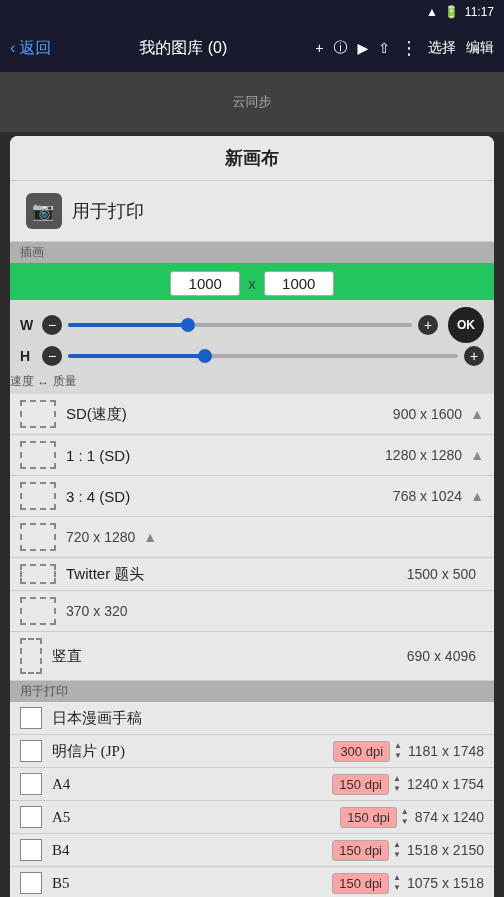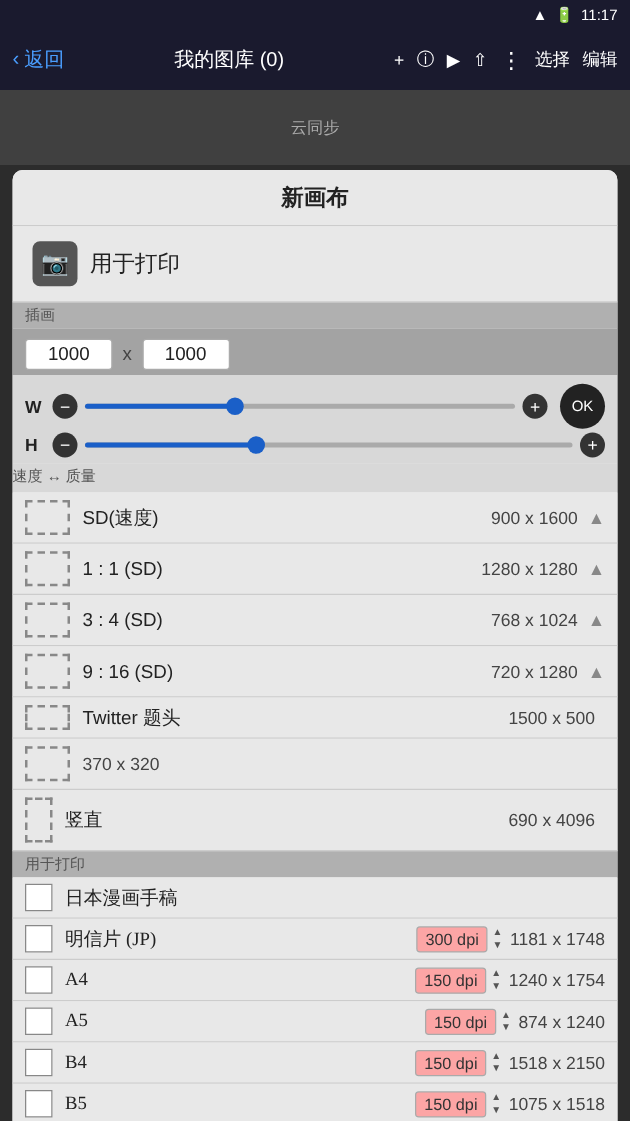--- a/index.html
+++ b/index.html
@@ -123,25 +123,25 @@
     .section-label {
       background: #b0b0b0;
       font-size: 12px;
       color: #555;
       padding: 2px 10px;
     }
 
     
     .size-input-row {
       display: flex;
-      justify-content: flex-start;
+      justify-content: center;
       align-items: center;
       gap: 8px;
       padding: 8px 10px 4px;
-      background: #a3a3a3;
+      background: #22c55e;
     }
     .size-input-box {
       background: white;
       border: 1px solid #aaa;
       border-radius: 3px;
       padding: 3px 10px;
       font-size: 15px;
       color: #222;
       min-width: 70px;
       text-align: center;
@@ -218,21 +218,21 @@
     .ok-btn {
       width: 36px;
       height: 36px;
       background: #222;
       border-radius: 50%;
       display: flex;
       align-items: center;
       justify-content: center;
       color: white;
       font-size: 12px;
-      font-weight: normal;
+      font-weight: bold;
       cursor: pointer;
       margin-left: 4px;
     }
 
     
     .speed-quality-label {
       font-size: 12px;
       color: #555;
       padding: 2px 0 4px;
       background: #d8d8d8;
@@ -452,21 +452,20 @@
 
     <div class="preset-row">
       <div class="preset-icon"></div>
       <span class="preset-name">3 : 4 (SD)</span>
       <span class="preset-size">768 x 1024</span>
       <span class="preset-arrow">▲</span>
     </div>
 
     <div class="preset-row">
       <div class="preset-icon"></div>
-      <span class="preset-name">9 : 16 (SD)</span>
       <span class="preset-size">720 x 1280</span>
       <span class="preset-arrow">▲</span>
     </div>
 
     <div class="preset-row">
       <div class="twitter-icon"></div>
       <span class="preset-name">Twitter 题头</span>
       <span class="preset-size">1500 x 500</span>
     </div>
 

